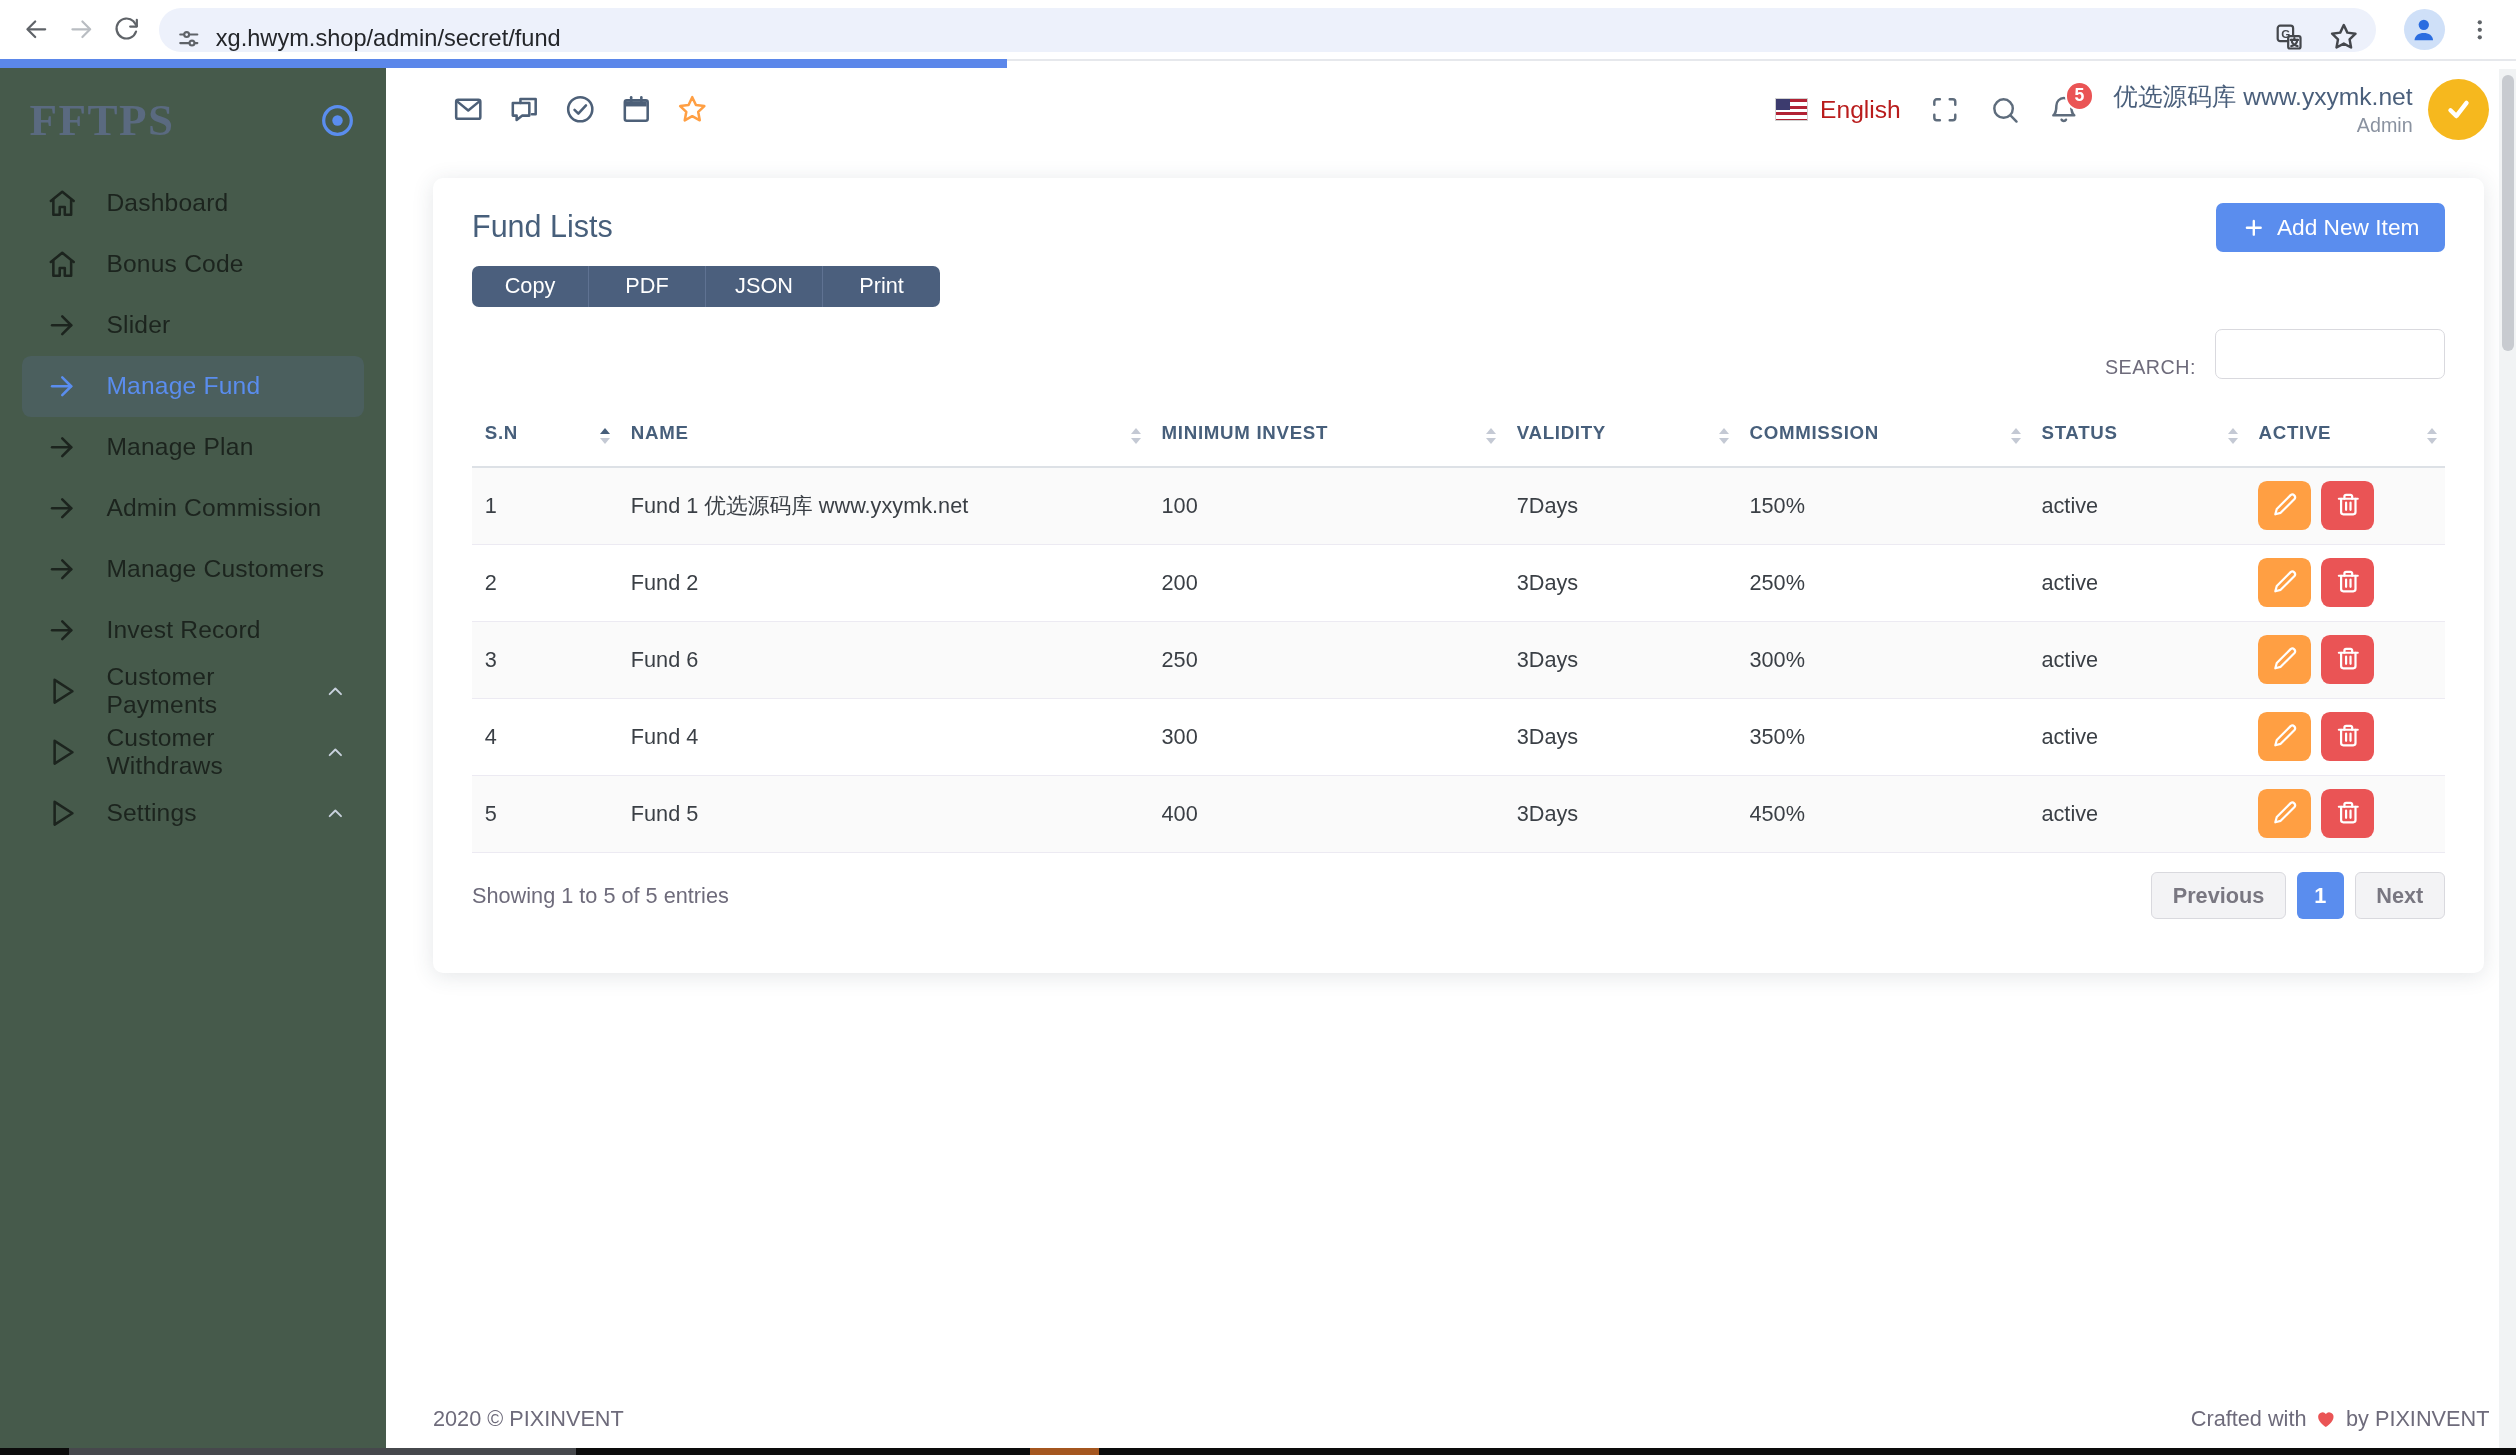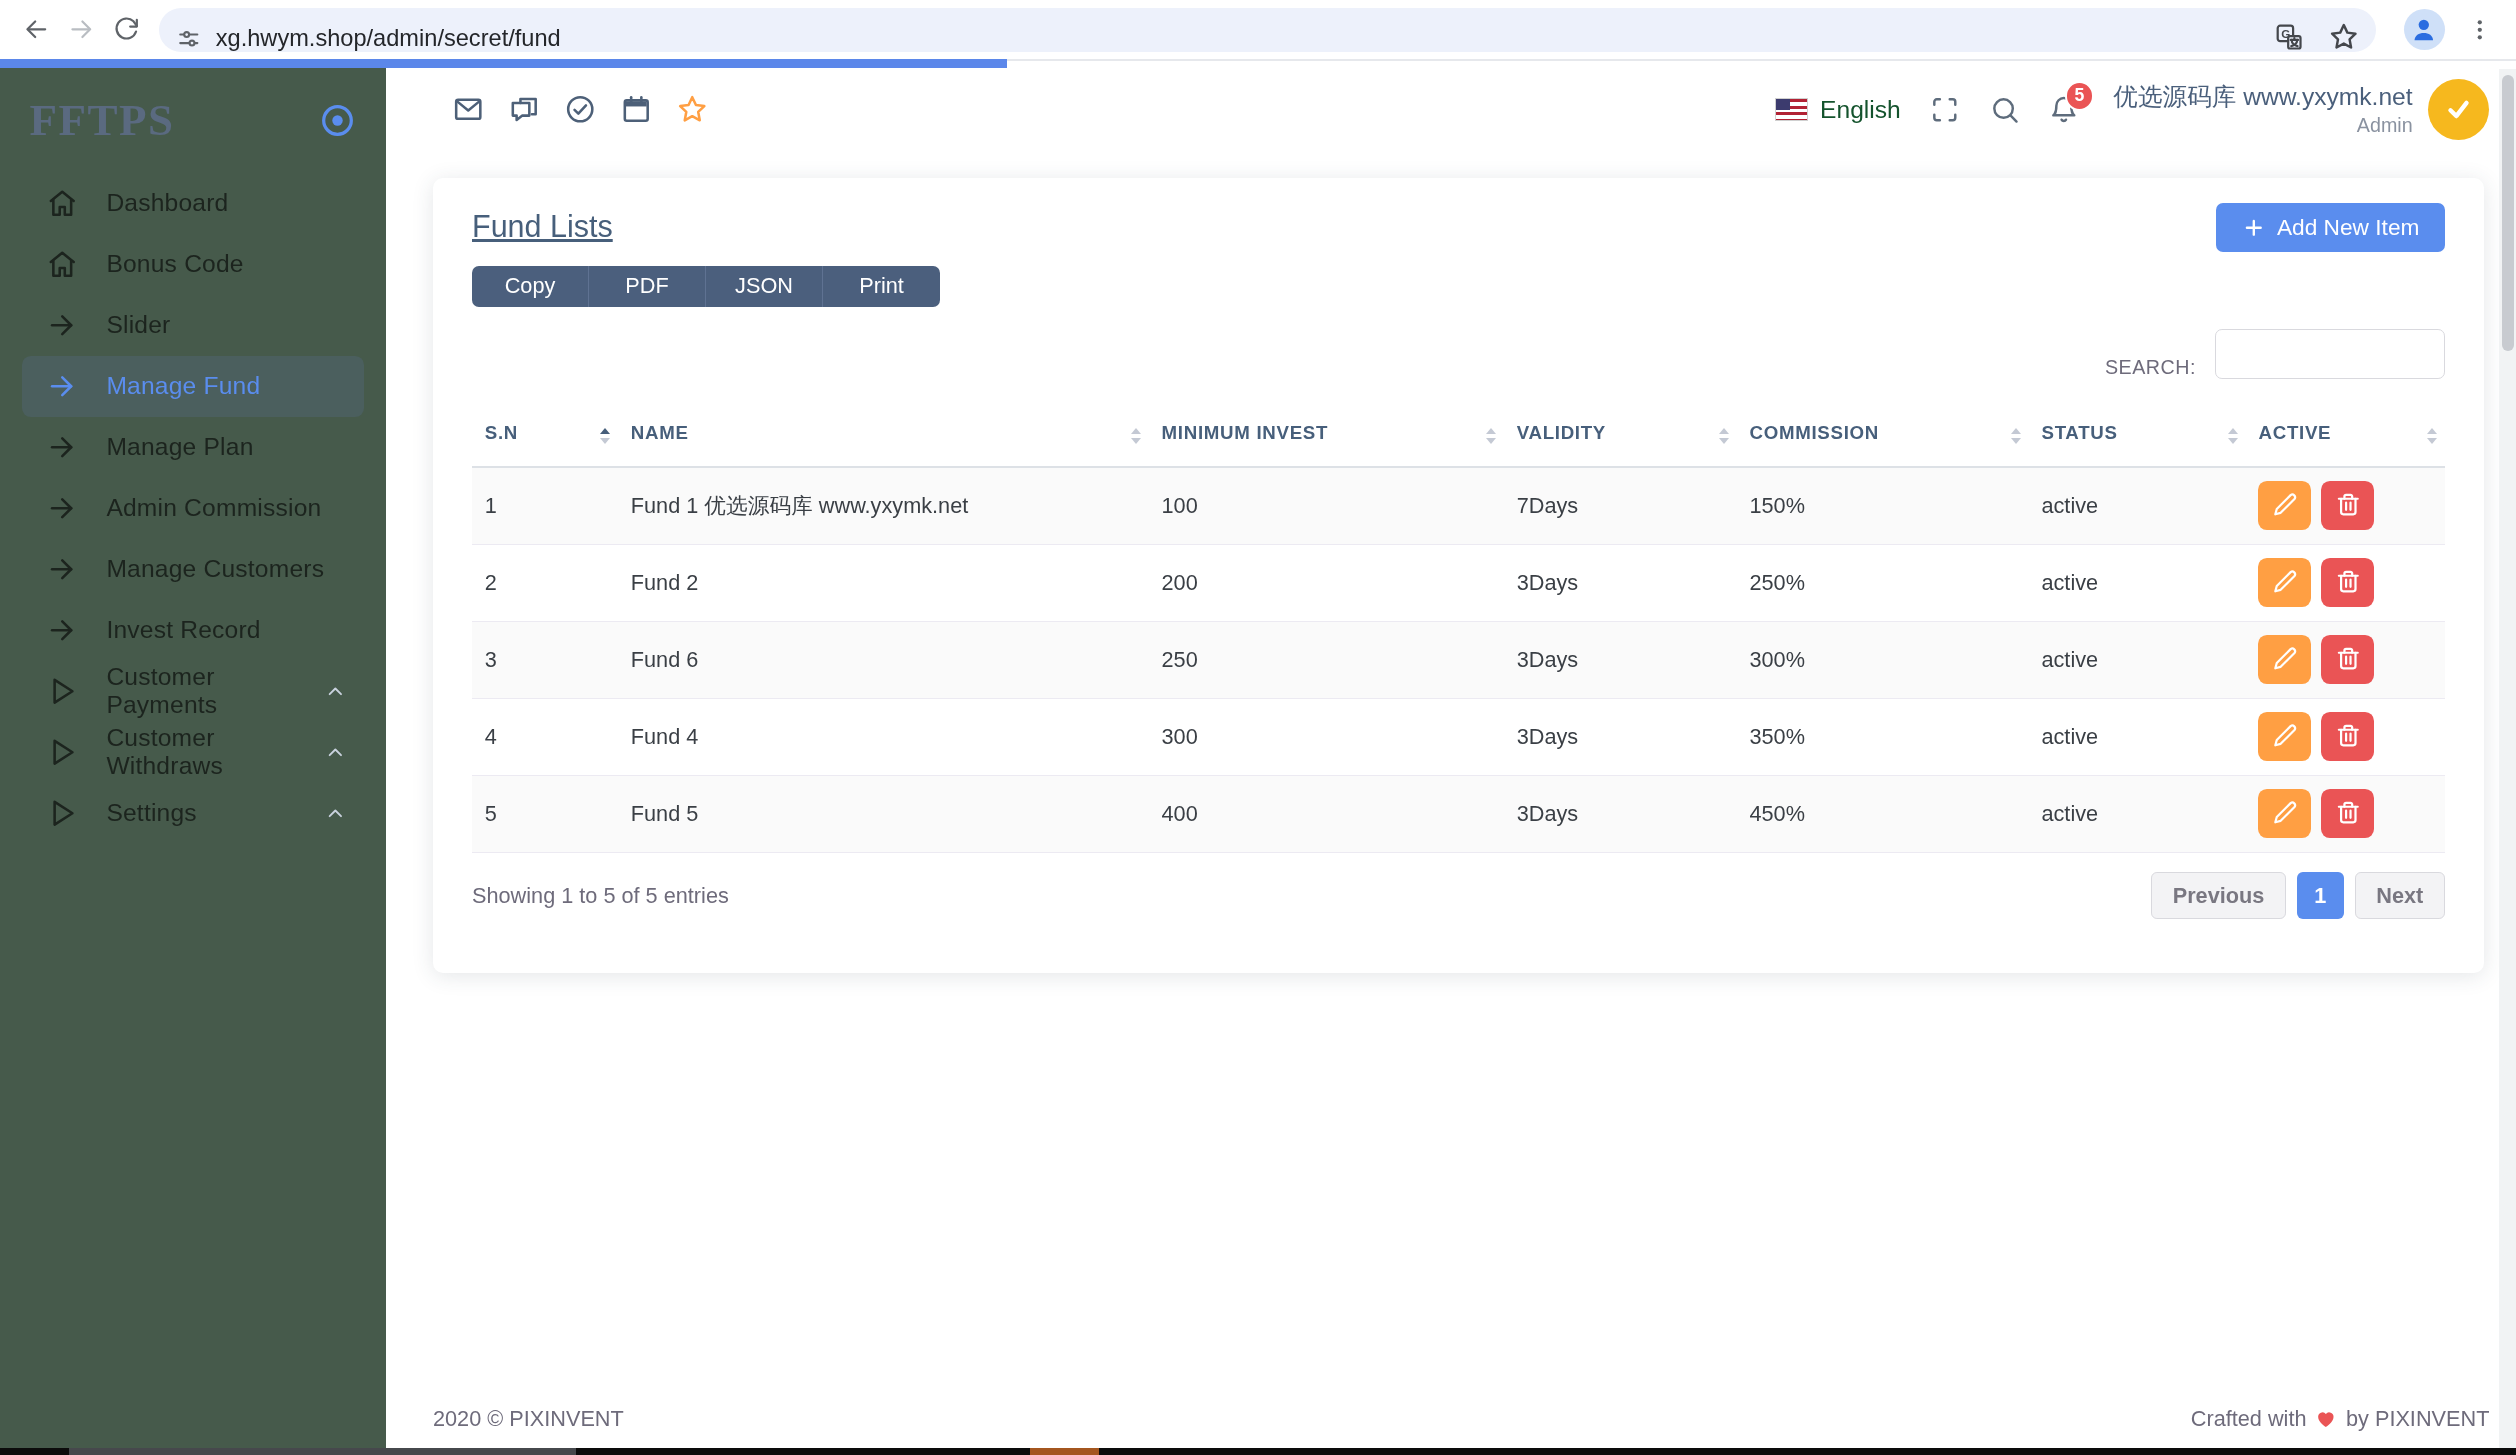--- a/index.html
+++ b/index.html
@@ -46,36 +46,36 @@
   
   .main{flex:1;position:relative;background:#ffffff;}
   .topbar{height:97px;display:flex;align-items:center;padding:0 27.6px 0 67px;}
   .quick-icons{display:flex;align-items:center;gap:25.6px;}
   .q-icon{width:30.5px;height:30.5px;color:#4d6078;border:none;background:transparent;padding:0;display:flex;align-items:center;justify-content:center;}
   .q-icon svg{width:30.5px;height:30.5px;}
   .q-icon.star{color:#ff9f43;}
   .topbar-right{margin-left:auto;display:flex;align-items:center;}
   .flag{width:33px;height:22.7px;position:relative;background:repeating-linear-gradient(#b22234 0 3.3px,#fff 3.3px 6.5px);border:1px solid #d0d0d0;box-sizing:border-box;margin-right:11.8px;}
   .flag::after{content:"";position:absolute;left:0;top:0;width:13.8px;height:10.8px;background:#3c3b6e;}
-  .lang{font-size:24.6px;color:#14532d;margin-right:29.6px;}
+  .lang{font-size:24.6px;color:#b91c1c;margin-right:29.6px;}
   .t-icon{width:29.6px;height:29.6px;color:#5e6c7c;border:none;background:transparent;padding:0;margin-right:29.6px;display:flex;align-items:center;justify-content:center;}
   .t-icon svg{width:29.6px;height:29.6px;}
   .bell-wrap{position:relative;margin-right:35px;}
   .bell-wrap .t-icon{margin-right:0;}
   .badge{position:absolute;top:-13.8px;right:-15.8px;min-width:29.6px;height:29.6px;border-radius:14.8px;background:#ea5455;color:#fff;font-size:17.7px;font-weight:700;display:flex;align-items:center;justify-content:center;border:2px solid #fff;box-sizing:border-box;}
   .user-block{text-align:right;line-height:1.3;margin-right:15.8px;}
   .user-name{font-size:24.6px;color:#4a5f7b;}
   .user-role{font-size:19.7px;color:#8a92a0;}
   .user-avatar{width:61px;height:61px;border-radius:50%;background:#f6b81e;color:#fff;display:flex;align-items:center;justify-content:center;}
   .user-avatar svg{width:35px;height:35px;}
 
   
   .card{margin:19.7px 0 0 47px;width:2051px;min-height:795px;background:#fff;border-radius:9.9px;box-shadow:0 3px 21.7px rgba(44,62,80,0.13);padding:25.6px 39px 43px 39px;box-sizing:border-box;}
   .card-head{display:flex;justify-content:space-between;align-items:flex-start;}
-  .page-title{font-size:30.5px;font-weight:500;color:#475f7b;margin:5.9px 0 0 0;text-decoration:underline;}
+  .page-title{font-size:30.5px;font-weight:500;color:#475f7b;margin:5.9px 0 0 0;}
   .export-group{margin-top:21.7px;display:inline-flex;border-radius:6.9px;overflow:hidden;}
   .export-btn{width:117px;height:41px;background:#4b5f7d;border:none;border-right:1px solid #5f7292;color:#fff;font-size:21.7px;font-family:inherit;display:flex;align-items:center;justify-content:center;}
   .export-btn:last-child{border-right:none;}
   .btn-add{height:49px;padding:0 25.6px;background:#5a8dee;border:none;border-radius:7px;color:#fff;font-size:22.7px;font-family:inherit;display:flex;align-items:center;gap:11.8px;}
   .btn-add svg{width:23.6px;height:23.6px;}
   .search-row{display:flex;justify-content:flex-end;align-items:flex-end;gap:19px;margin-top:21.7px;}
   .search-label{font-size:19.7px;color:#6e6b7b;letter-spacing:0.5px;}
   .search-input{width:230px;height:50px;border:1px solid #d9d9de;border-radius:6.9px;background:#fff;box-sizing:border-box;font-size:21.7px;padding:0 13.8px;font-family:inherit;color:#333;}
 
   

